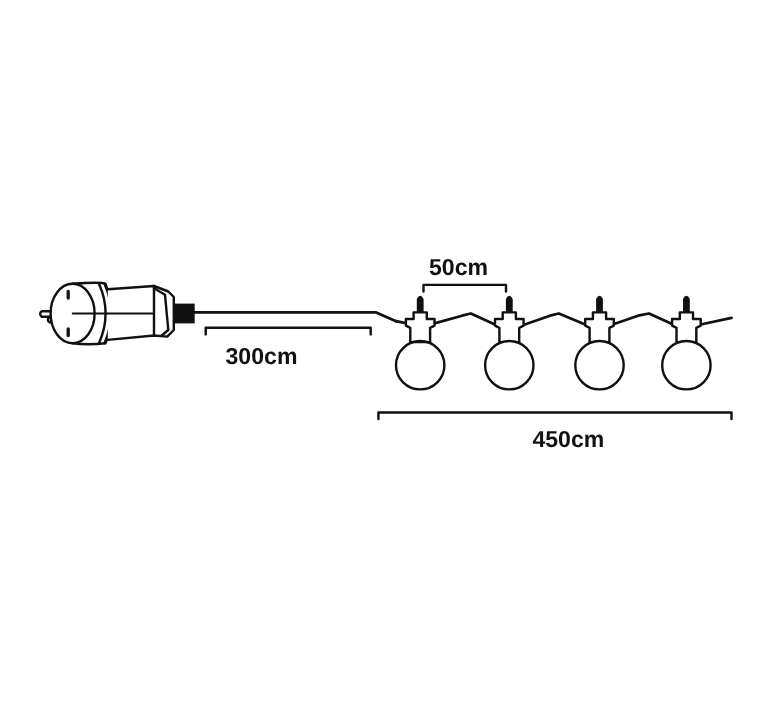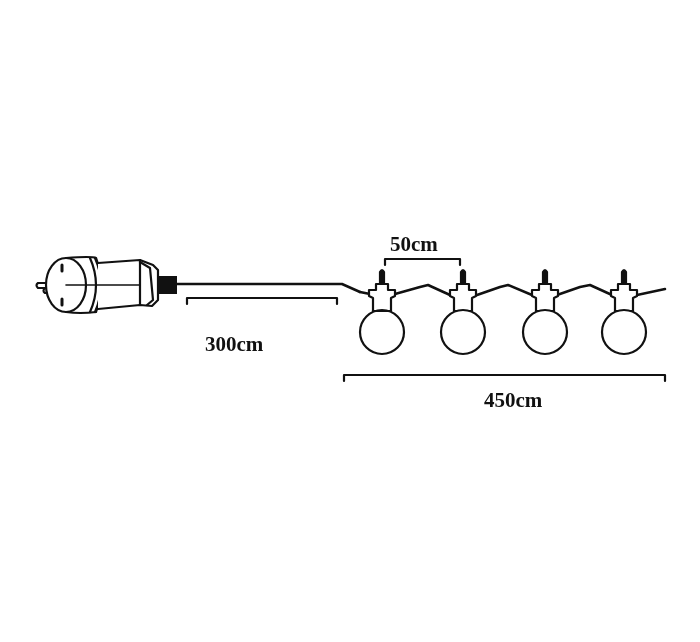--- a/index.html
+++ b/index.html
@@ -1,18 +1,18 @@
 <!DOCTYPE html>
 <html><head>
   <meta charset="utf-8">
   <style>
     html, body { margin: 0; padding: 0; background: #ffffff; }
     body { width: 700px; height: 642px; position: relative; overflow: hidden; font-family: "Liberation Sans", sans-serif; }
     svg { position: absolute; left: 0; top: 0; }
-    .lbl { position: absolute; font-weight: bold; font-size: 21px; color: #111111; font-family: Liberation Serif, serif; white-space: nowrap; }
+    .lbl { position: absolute; font-weight: bold; font-size: 21px; color: #111111; font-family: Liberation Sans, sans-serif; white-space: nowrap; }
   </style>
 </head>
 <body>
 
 <svg width="700" height="642" viewBox="0 0 700 642">
   <g fill="none" stroke="#111" stroke-width="2.2" stroke-linejoin="round" stroke-linecap="round">
 
     <g>
 
       <path d="M38 283 L60 283 Q63 285 60 288 L38 288 Q35 285 38 283 Z" fill="#fff"></path>
@@ -65,15 +65,15 @@
       <circle cx="0" cy="332" r="22" fill="#fff"></circle>
     </g>
     <g transform="translate(624,0)">
       <path d="M-2 272 Q0 268 2 272 L2 284 L-2 284 Z" fill="#111"></path>
       <path d="M-13 290 L-6 290 L-6 284 L6 284 L6 290 L13 290 L13 296 L9 298 L9 311 L-9 311 L-9 298 L-13 296 Z" fill="#fff"></path>
       <circle cx="0" cy="332" r="22" fill="#fff"></circle>
     </g>
   </g>
 </svg>
 
-<div class="lbl" style="left:205px; top:313px;margin-top:19px;">300cm</div>
+<div class="lbl" style="left:205px; top:313px;">300cm</div>
 <div class="lbl" style="left:390px; top:232px;">50cm</div>
 <div class="lbl" style="left:484px; top:388px;">450cm</div>
 
 </body></html>

